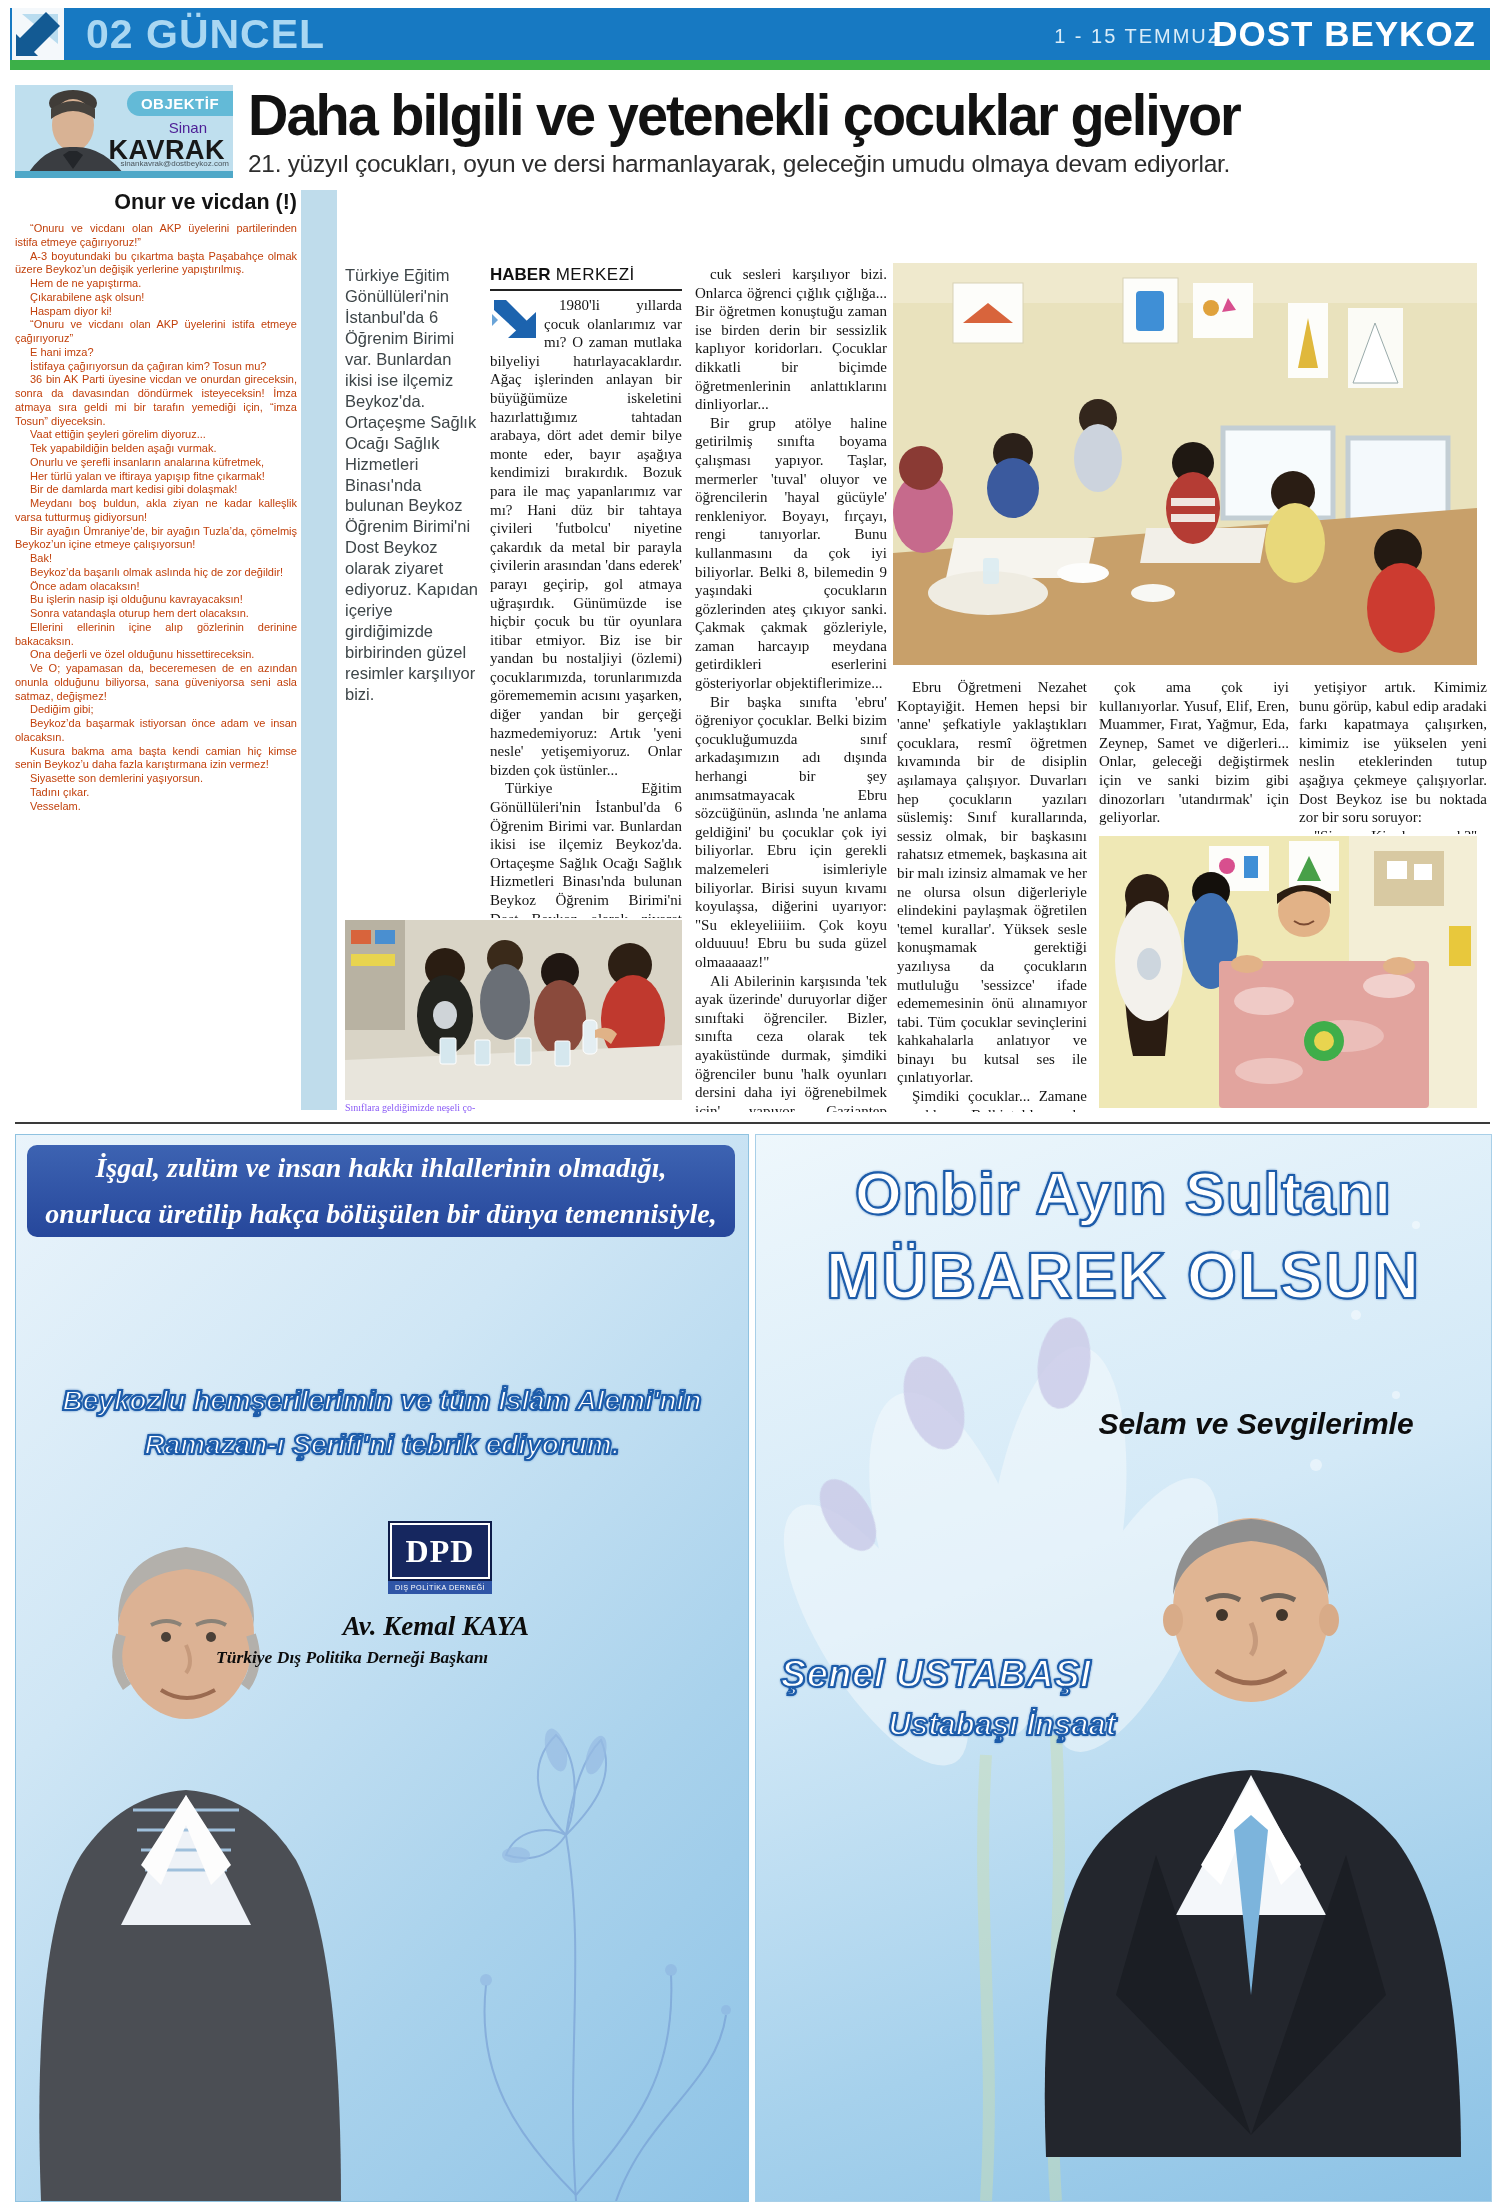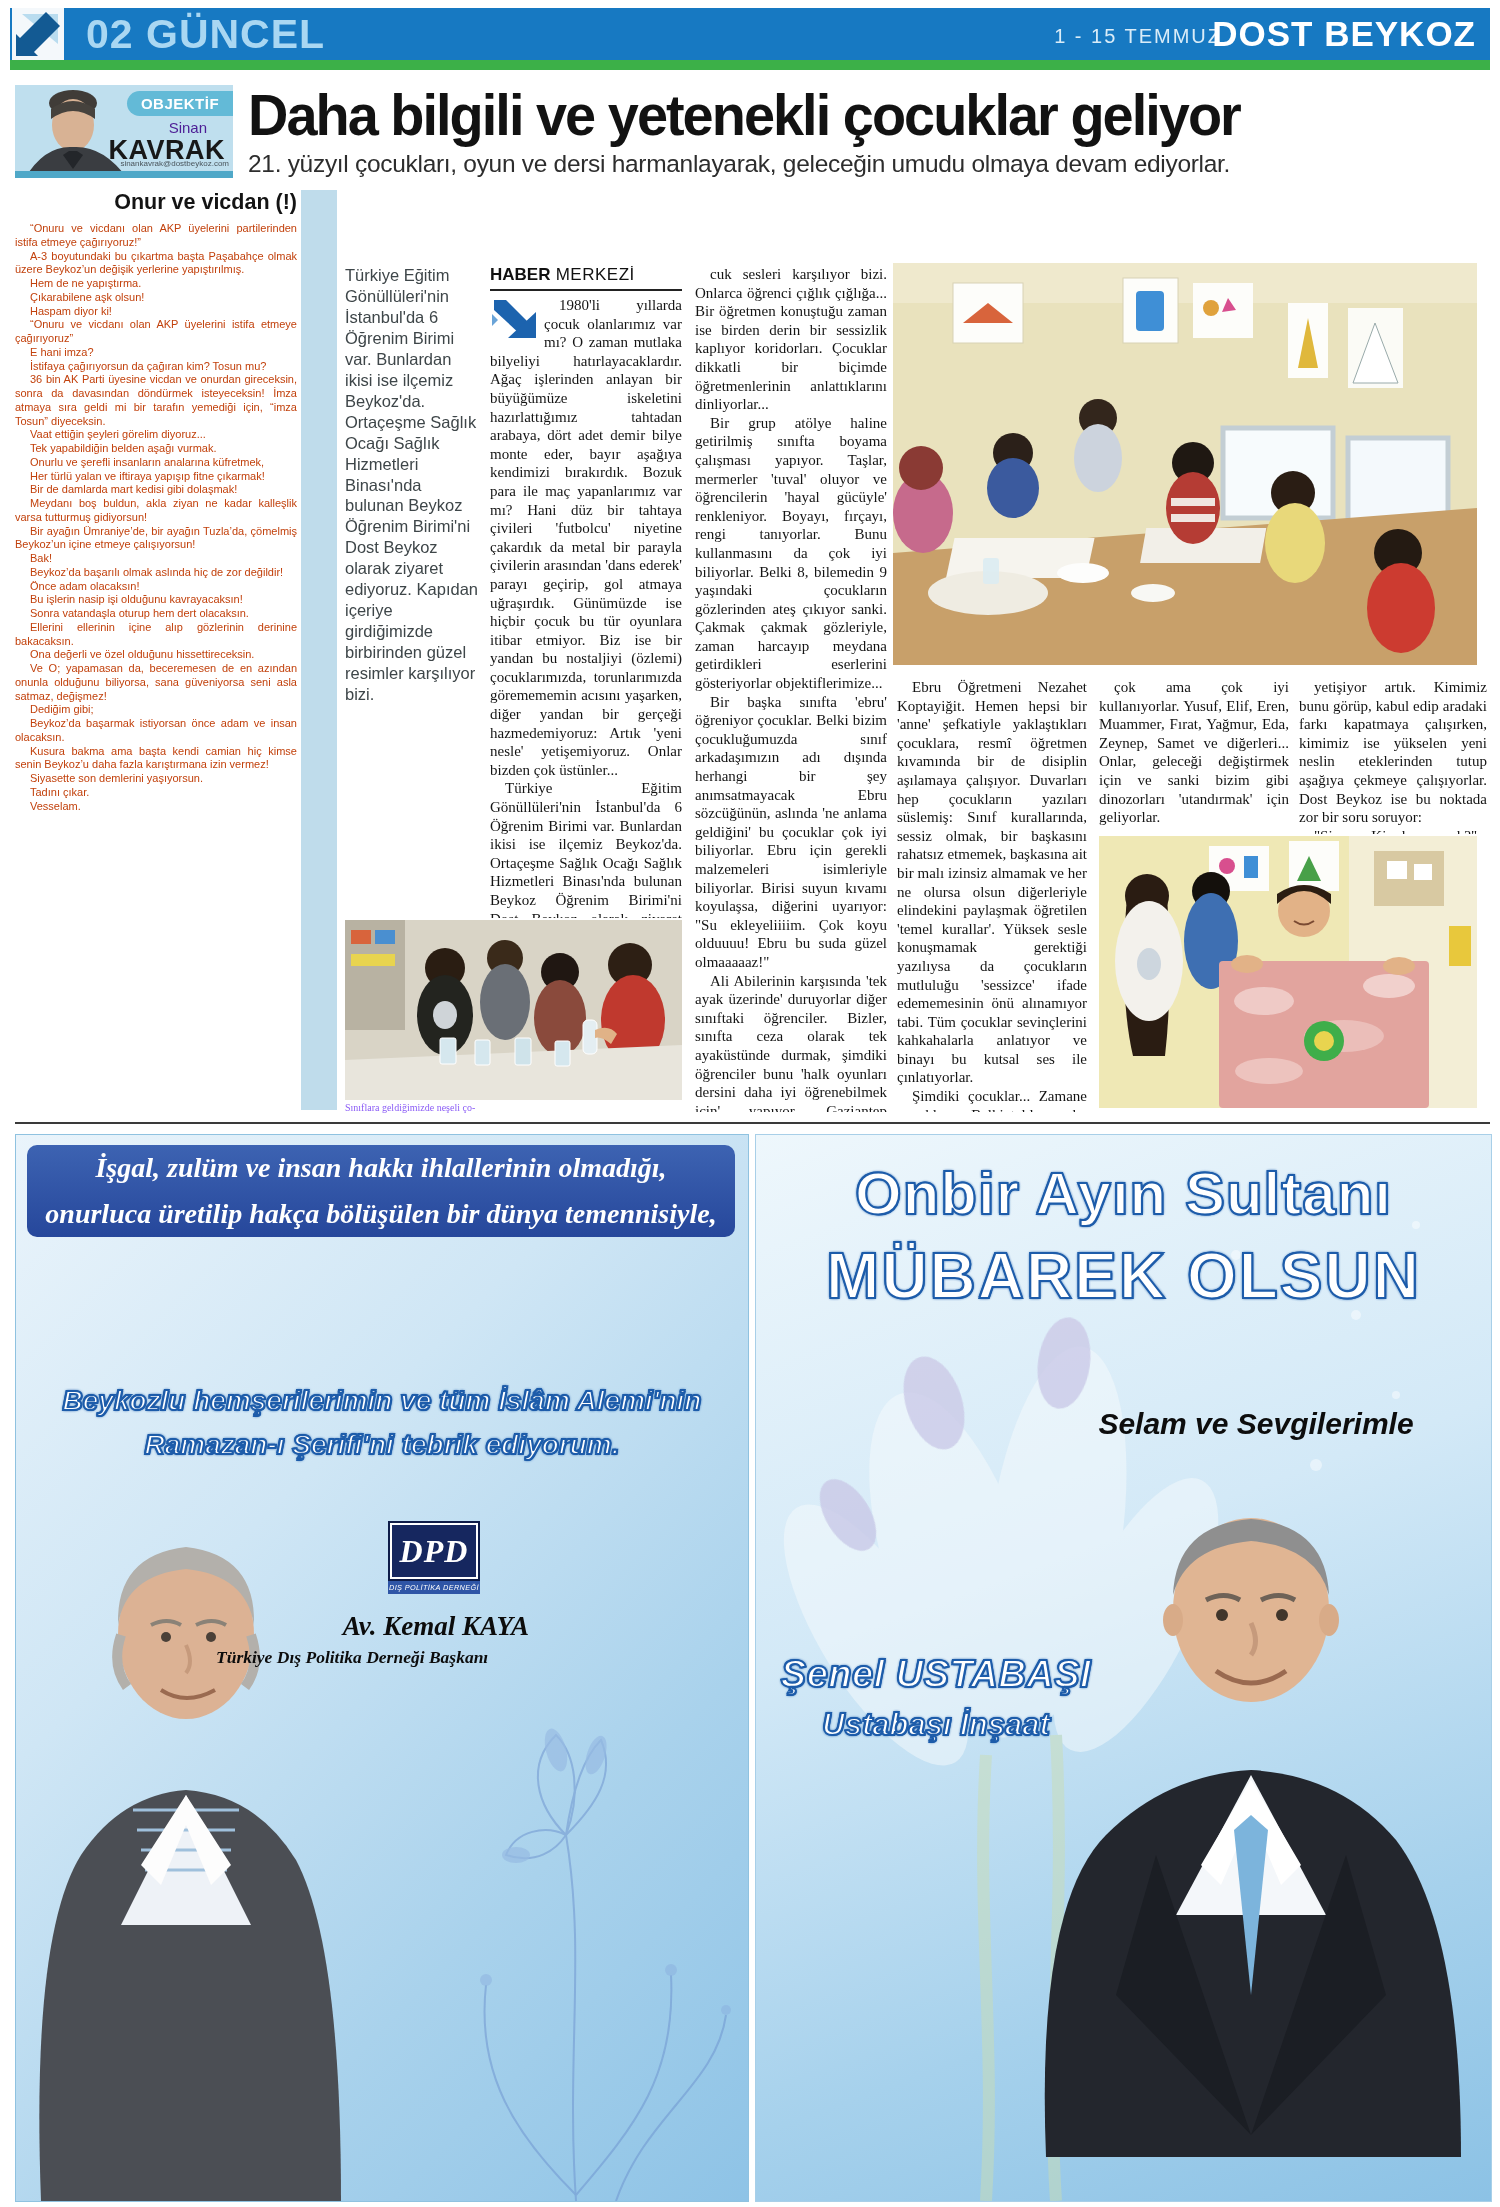--- a/index.html
+++ b/index.html
@@ -50,36 +50,36 @@
   .ad-left{left:15px;top:1134px;width:732px;height:1066px;border:1px solid #8fc2e0;
      background:linear-gradient(135deg,#eaf4fb 0%,#cfe6f5 35%,#a9d2ec 70%,#8ec3e6 100%);overflow:hidden;}
   .ad-topbox{position:absolute;left:11px;top:10px;width:708px;height:92px;border-radius:10px;
      background:linear-gradient(#3d63b2,#26479b);display:flex;align-items:center;justify-content:center;}
   .ad-topbox div{font-family:"Liberation Serif",serif;font-style:italic;font-weight:700;color:#fff;
      font-size:28px;text-align:center;line-height:1.65;white-space:pre-line;}
   .outline{color:#fff;-webkit-text-stroke:2px #1d5caa;
      text-shadow:0 0 3px #1d5caa,0 0 3px #1d5caa,1px 1px 0 #1d5caa,-1px -1px 0 #1d5caa;}
   .greet1{position:absolute;left:10px;top:250px;width:712px;text-align:center;font-size:28px;font-weight:800;font-style:italic;}
   .greet2{position:absolute;left:10px;top:294px;width:712px;text-align:center;font-size:28px;font-weight:800;font-style:italic;}
-  .dpd-box{position:absolute;left:372px;top:386px;width:92px;font-style:italic;}
+  .dpd-box{position:absolute;left:372px;top:386px;width:104px;}
   .dpd-main{background:#16275f;border:2px solid #0e1c49;color:#fff;font-family:"Liberation Serif",serif;
      font-weight:700;font-size:32px;text-align:center;line-height:56px;height:56px;letter-spacing:1px;
      box-shadow:inset 0 0 0 2px #fff;}
   .dpd-sub{background:#2f55a6;color:#fff;font-size:7.3px;text-align:center;line-height:13px;height:13px;letter-spacing:.4px;}
   .kaya-name{position:absolute;left:220px;top:476px;width:400px;text-align:center;font-family:"Liberation Serif",serif;
      font-size:27px;font-weight:700;font-style:italic;color:#0c0c0c;}
   .kaya-title{position:absolute;left:200px;top:512px;width:440px;font-family:"Liberation Serif",serif;
      font-size:17.5px;font-weight:700;font-style:italic;color:#0c0c0c;}
   .ad-right{left:755px;top:1134px;width:735px;height:1066px;border:1px solid #a8cfe8;
      background:linear-gradient(160deg,#eef7fc 0%,#d3e9f7 40%,#a6d1ec 75%,#8cc2e5 100%);overflow:hidden;}
   .sultan1{position:absolute;left:0;top:24px;width:735px;text-align:center;font-size:60px;font-weight:800;letter-spacing:1px;}
   .sultan2{position:absolute;left:0;top:104px;width:735px;text-align:center;font-size:64px;font-weight:800;letter-spacing:2px;}
   .salute{position:absolute;left:290px;top:272px;width:420px;text-align:center;font-size:30px;font-weight:800;font-style:italic;color:#0d0d0d;}
   .u-name{position:absolute;left:0px;top:518px;width:360px;text-align:center;font-size:38px;font-weight:800;font-style:italic;letter-spacing:.5px;}
-  .u-comp{position:absolute;left:0px;top:572px;width:360px;text-align:center;font-size:31px;font-weight:800;font-style:italic;}
+  .u-comp{position:absolute;left:0px;top:572px;width:360px;text-align:right;font-size:31px;font-weight:800;font-style:italic;}
   .u-footer{position:absolute;left:3px;bottom:5px;width:727px;height:46px;background:#16398f;border-radius:6px;
      color:#fff;font-size:25px;font-weight:700;font-style:italic;text-align:center;line-height:46px;z-index:5;}
 </style>
 </head>
 <body>
 
 <div id="page">
 
   <div class="abs header-bar">
     <div class="abs logo-box">

